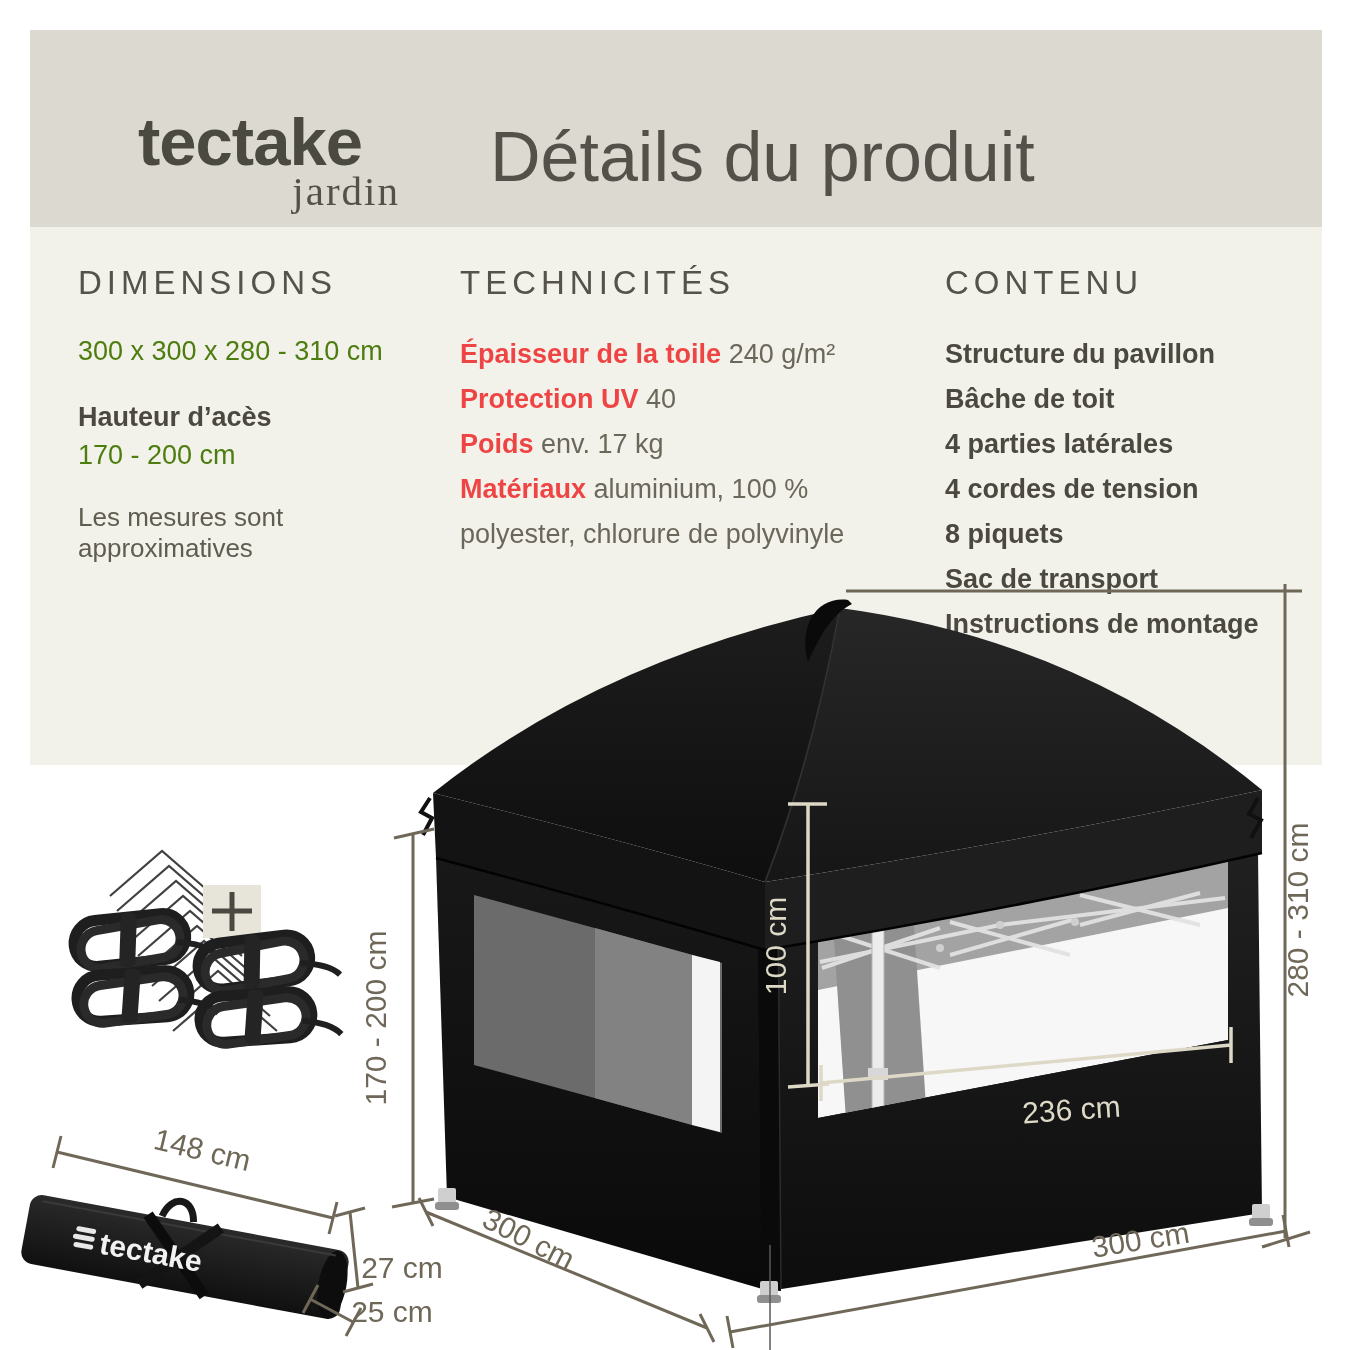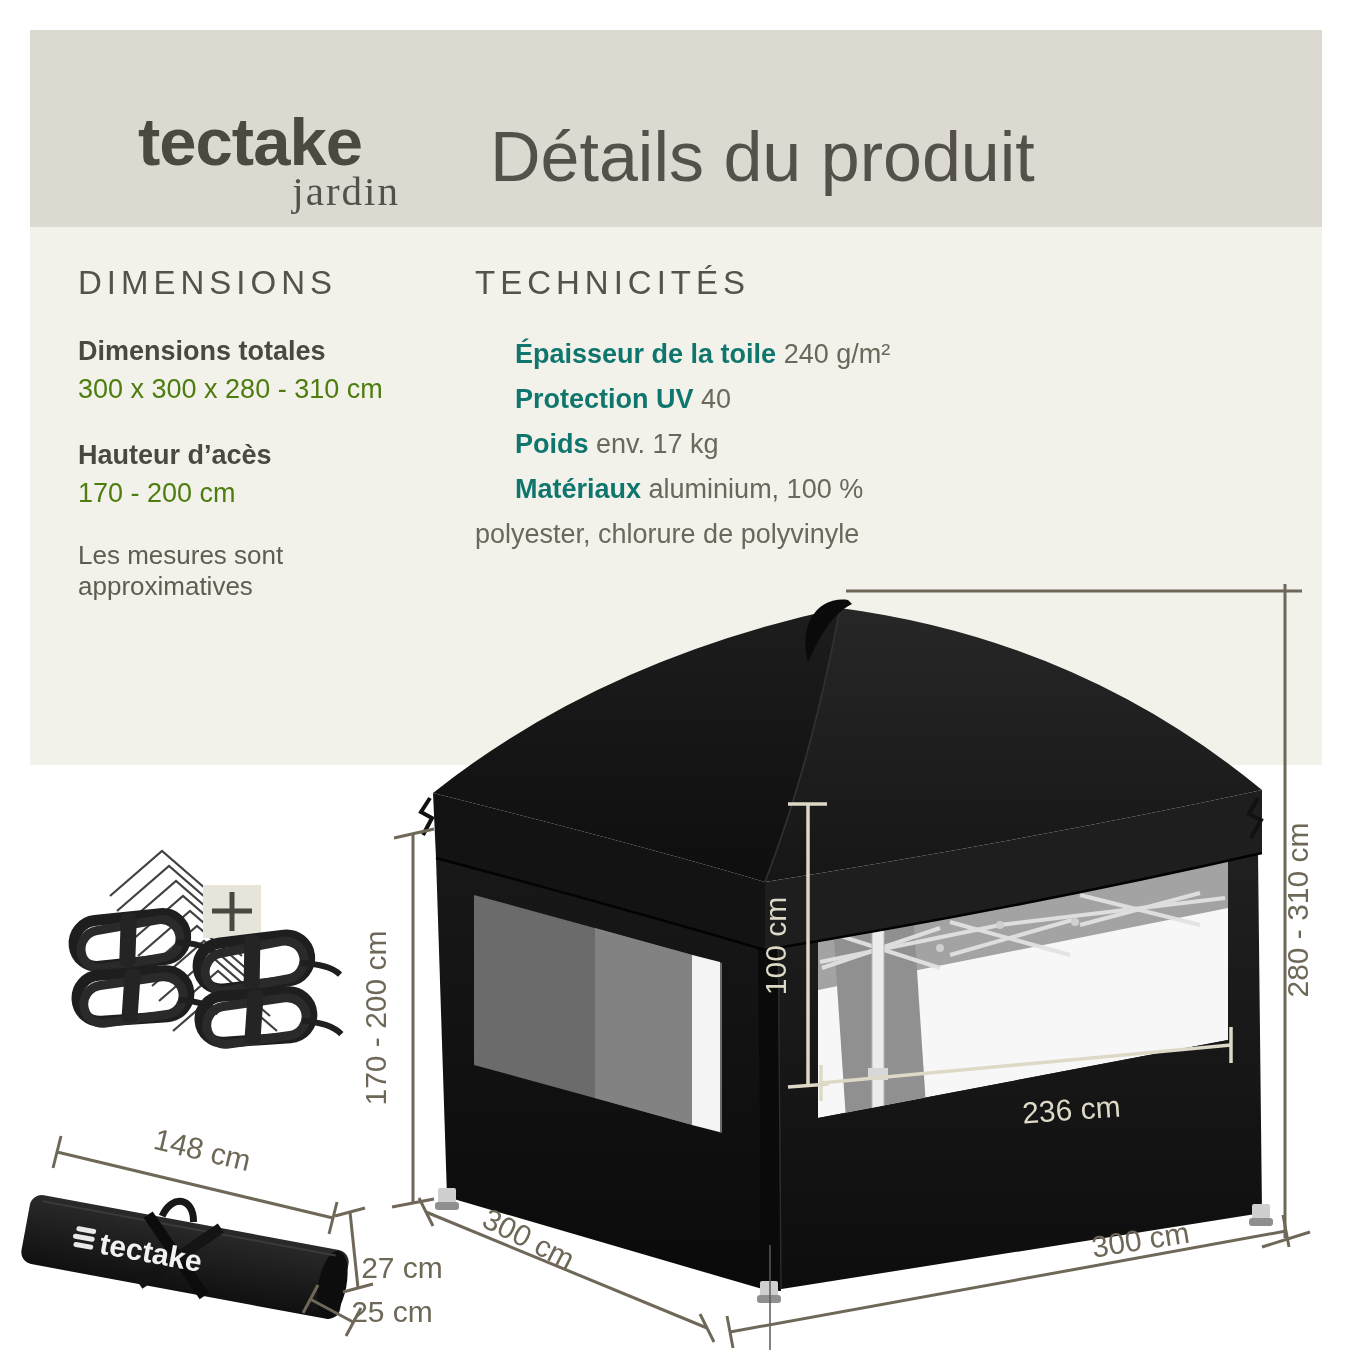--- a/index.html
+++ b/index.html
@@ -11,28 +11,28 @@
   .brand-name{font-size:67px;font-weight:700;letter-spacing:-1px;color:#4b4a41;line-height:1;}
   .brand-sub{font-family:"Liberation Serif",serif;font-size:41px;color:#53514a;text-align:right;
              line-height:1;margin-top:-4px;letter-spacing:2px;}
   .title{position:absolute;left:460px;top:92px;margin:0;font-family:Liberation Sans, sans-serif;
          font-weight:400;font-size:70px;color:#53514a;line-height:1;white-space:nowrap;}
   
   .panel{position:absolute;left:30px;top:227px;width:1292px;height:538px;background:#f2f1ea;}
   .col{position:absolute;top:252px;}
   .col h2{margin:12px 0 30px 0;font-size:33px;font-weight:400;letter-spacing:5px;color:#54524a;}
   .col-1{left:78px;width:380px;}
-  .col-2{left:475px;width:462px;}
+  .col-2{left:460px;width:462px;}
   .col-3{left:945px;width:360px;}
   .dim-block{margin:0 0 28px 0;}
   .dim-label{margin:0;font-size:27px;font-weight:700;color:#4b4840;line-height:38px;}
   .dim-value{margin:0;font-size:27px;font-weight:400;color:#4d7c0f;line-height:38px;}
   .note{margin:22px 0 0 0;font-size:26px;color:#5f5c50;}
   .tech-line{margin:0;font-size:27px;color:#6b675a;line-height:45px;}
-  .tech-line b{color:#0f766e;margin-left:40px;}
+  .tech-line b{color:#ef4444;}
   .content-item{margin:0;font-size:27px;font-weight:700;color:#4b4840;line-height:45px;}
   
   .art{position:absolute;left:0;top:0;width:1350px;height:1350px;}
   .dimtext{font-family:"Liberation Sans",sans-serif;font-size:30px;fill:#6f6858;}
   .dimtext-light{font-family:"Liberation Sans",sans-serif;font-size:30px;fill:#ded9c7;}
   .bag-logo-text{font-family:"Liberation Sans",sans-serif;font-size:30px;font-weight:700;fill:#f2f2f2;}
 </style>
 </head>
 <body>
 
@@ -44,40 +44,49 @@
       <div class="brand-sub">jardin</div>
     </div>
     <h1 class="title">Détails du produit</h1>
   </div>
 
   <div class="panel"></div>
 
   <div class="col col-1">
     <h2>DIMENSIONS</h2>
     <div class="dim-block">
-      <p class="dim-label">Dimensions totales</p>
       <p class="dim-value">300 x 300 x 280 - 310 cm</p>
     </div>
     <div class="dim-block">
     </div>
     <div class="dim-block">
       <p class="dim-label">Hauteur d’acès</p>
       <p class="dim-value">170 - 200 cm</p>
     </div>
     <p class="note">Les mesures sont approximatives</p>
   </div>
 
   <div class="col col-2">
     <h2>TECHNICITÉS</h2>
     <p class="tech-line"><b>Épaisseur de la toile</b> <span>240 g/m²</span></p>
     <p class="tech-line"><b>Protection UV</b> <span>40</span></p>
     <p class="tech-line"><b>Poids</b> <span>env. 17 kg</span></p>
     <p class="tech-line"><b>Matériaux</b> <span>aluminium, 100 % polyester, chlorure de polyvinyle</span></p>
   </div>
 
+  <div class="col col-3">
+    <h2>CONTENU</h2>
+    <p class="content-item">Structure du pavillon</p>
+    <p class="content-item">Bâche de toit</p>
+    <p class="content-item">4 parties latérales</p>
+    <p class="content-item">4 cordes de tension</p>
+    <p class="content-item">8 piquets</p>
+    <p class="content-item">Sac de transport</p>
+    <p class="content-item">Instructions de montage</p>
+  </div>
 
   <svg class="art" viewBox="0 0 1350 1350">
     <defs>
       <linearGradient id="gRoofL" x1="0" y1="0" x2="0" y2="1">
         <stop offset="0" stop-color="#1d1d1d"></stop>
           <stop offset="1" stop-color="#0e0e0e"></stop>
       </linearGradient>
       <linearGradient id="gRoofR" x1="0" y1="0" x2="0" y2="1">
         <stop offset="0" stop-color="#272727"></stop>
           <stop offset="1" stop-color="#161616"></stop>

